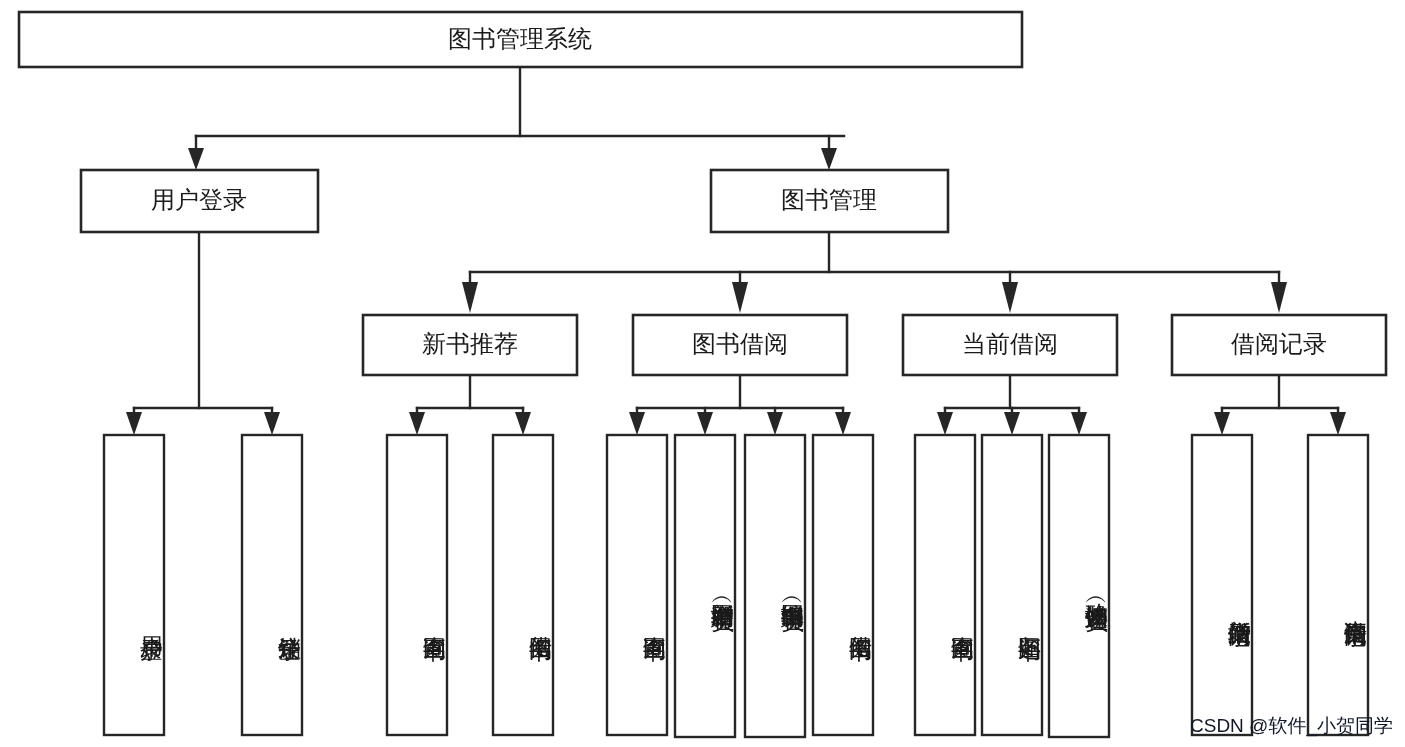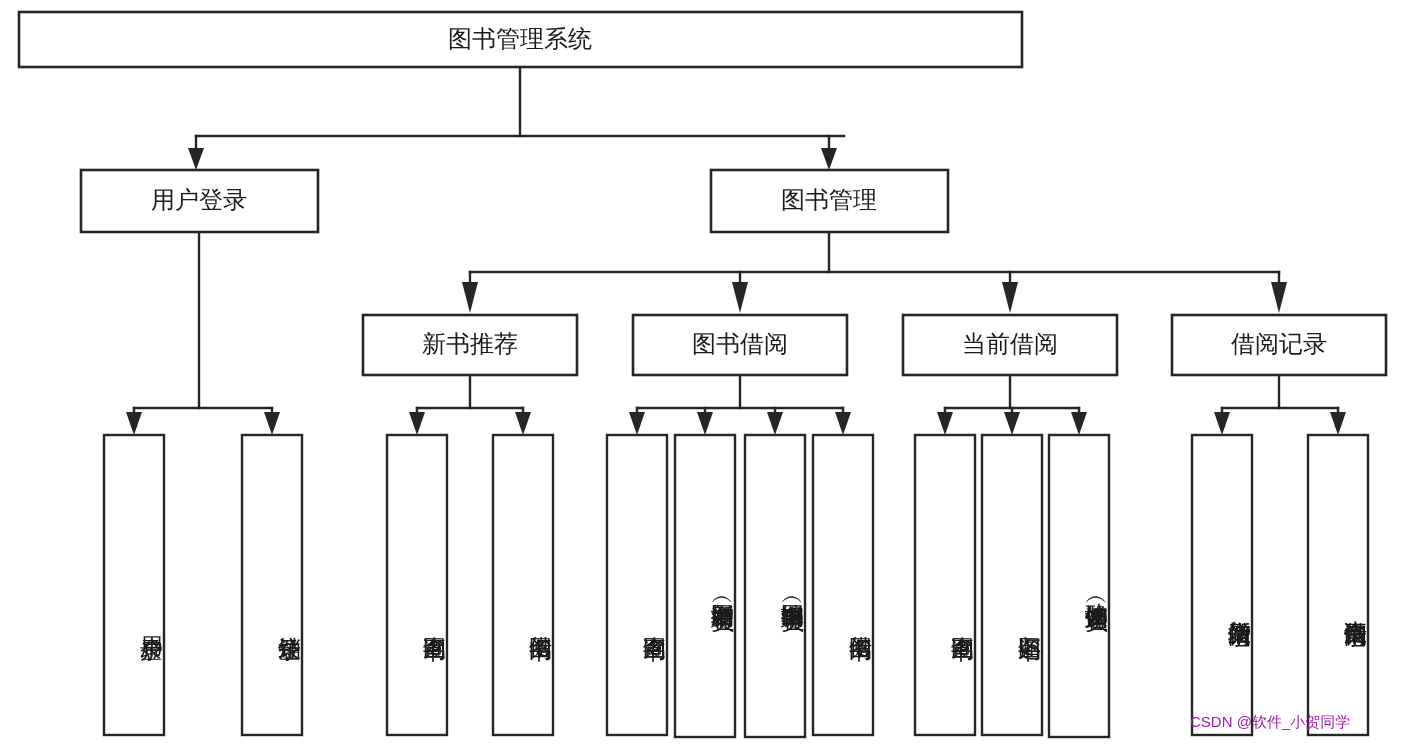--- a/index.html
+++ b/index.html
@@ -68,22 +68,22 @@
     letter-spacing: 1px;
     white-space: nowrap;
     display: flex;
     align-items: flex-start;
     justify-content: center;
     pointer-events: none;
   }
   .watermark {
     position: absolute;
     font-family: "Liberation Sans", "DejaVu Sans", sans-serif;
-    font-size: 15px;
-    color: #a21caf;
+    font-size: 19px;
+    color: #0f172a;
     white-space: nowrap;
   }
 </style>
 </head>
 <body>
 
 <div id="diagram-root">
 
   <svg class="flow" viewBox="0 0 1405 747" xmlns="http://www.w3.org/2000/svg">
 

